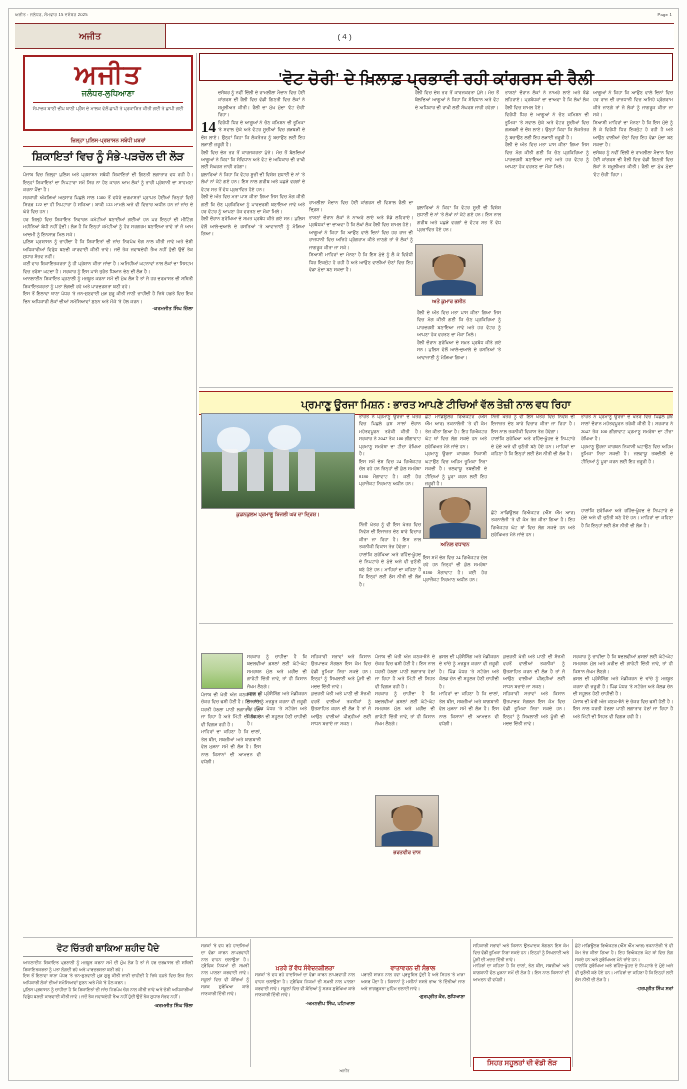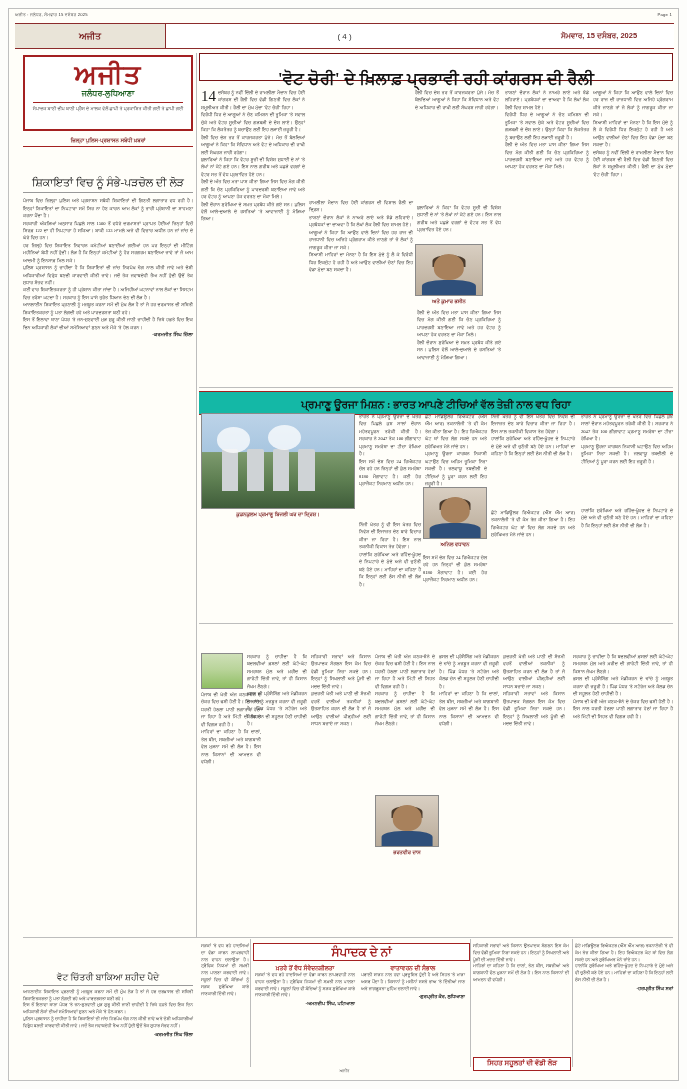--- a/index.html
+++ b/index.html
@@ -68,22 +68,22 @@
     margin-top:24px;
   }
   
   .col{position:absolute;box-sizing:border-box;}
   .ptext{
     font-size:4.6px;line-height:1.62;color:#1a1a1a;text-align:justify;
     font-family:"Liberation Serif",serif;
     word-spacing:.3px;
   }
   .sechead{
-    font-size:11px;font-weight:normal;color:#111;text-align:center;
-    font-family:"Liberation Serif",serif;line-height:1.2;margin-top:29px;
+    font-size:11px;font-weight:bold;color:#111;text-align:center;
+    font-family:"Liberation Serif",serif;line-height:1.2;
   }
   .sechead.sm{font-size:9px;}
   .byline{font-size:5px;text-align:right;font-weight:bold;color:#222;}
   .kicker{font-size:5.4px;color:#7b1f1f;text-align:center;font-weight:bold;}
   
   .photo{position:absolute;border:1px solid #8a8a8a;box-sizing:border-box;overflow:hidden;}
   .rally{
     background:linear-gradient(#cfd8e2 0%,#c2ccd8 34%,#9fae86 35%,#8fa074 62%,#6f7f58 100%);
   }
   .rally .cap{
@@ -119,21 +119,21 @@
     width:50%;height:24%;border-radius:50% 50% 0 0;background:#4a3a2c;
   }
   .headshot .body{
     position:absolute;left:50%;bottom:0;transform:translateX(-50%);
     width:82%;height:30%;background:#2f4f7a;border-radius:40% 40% 0 0;
   }
   .photocap{font-size:5.2px;text-align:center;color:#7b1f1f;font-weight:bold;margin-top:1px;}
   
   .barhead{
     border-top:1px solid #a32020;border-bottom:1px solid #a32020;
-    background:#14b8a6;text-align:center;padding:2px 0;
+    background:#fef9c3;text-align:center;padding:2px 0;
   }
   .barhead span{font-size:10.5px;font-weight:bold;color:#111;font-family:"Liberation Serif",serif;}
   .sampark{
     border:1px solid #a32020;background:#fff;text-align:center;
   }
   .sampark .t{font-size:12px;font-weight:bold;color:#a32020;font-family:"Liberation Serif",serif;padding-top:1px;}
   .smallnote{font-size:4.4px;line-height:1.55;text-align:justify;color:#1a1a1a;font-family:"Liberation Serif",serif;}
   .sigline{font-size:4.8px;text-align:right;font-weight:bold;color:#111;margin-top:2px;}
   .centerlabel{font-size:6px;font-weight:bold;text-align:center;color:#a32020;}
   .bottombar{
@@ -153,23 +153,20 @@
       <span>ਅਜੀਤ : ਜਲੰਧਰ, ਸੋਮਵਾਰ 15 ਦਸੰਬਰ 2025</span>
       <span class="r">Page 1</span>
     </div>
 
     <div class="mastrow">
       <div class="left">
         <span>ਅਜੀਤ</span>
       </div>
       <div class="mid">
         <span>( 4 )</span>
-      </div>
-      <div class="right">
-        <span>ਸੋਮਵਾਰ, 15 ਦਸੰਬਰ, 2025</span>
       </div>
     </div>
 
     <div class="headline">
       <span>'ਵੋਟ ਚੋਰੀ' ਦੇ ਖ਼ਿਲਾਫ਼ ਪ੍ਰਭਾਵੀ ਰਹੀ ਕਾਂਗਰਸ ਦੀ ਰੈਲੀ</span>
     </div>
 
     <div class="logobox">
       <div class="ajit">ਅਜੀਤ</div>
       <div class="sub">ਜਲੰਧਰ-ਲੁਧਿਆਣਾ</div>
@@ -188,21 +185,21 @@
       <div class="ptext">ਪੁਲਿਸ ਪ੍ਰਸ਼ਾਸਨ ਨੂੰ ਚਾਹੀਦਾ ਹੈ ਕਿ ਸ਼ਿਕਾਇਤਾਂ ਦੀ ਜਾਂਚ ਨਿਰਪੱਖ ਢੰਗ ਨਾਲ ਕੀਤੀ ਜਾਵੇ ਅਤੇ ਦੋਸ਼ੀ ਅਧਿਕਾਰੀਆਂ ਵਿਰੁੱਧ ਬਣਦੀ ਕਾਰਵਾਈ ਕੀਤੀ ਜਾਵੇ। ਜਦੋਂ ਤੱਕ ਜਵਾਬਦੇਹੀ ਤੈਅ ਨਹੀਂ ਹੁੰਦੀ ਉਦੋਂ ਤੱਕ ਸੁਧਾਰ ਸੰਭਵ ਨਹੀਂ।</div>
       <div class="ptext">ਕਈ ਵਾਰ ਸ਼ਿਕਾਇਤਕਰਤਾ ਨੂੰ ਹੀ ਪ੍ਰੇਸ਼ਾਨ ਕੀਤਾ ਜਾਂਦਾ ਹੈ। ਅਜਿਹੀਆਂ ਘਟਨਾਵਾਂ ਨਾਲ ਲੋਕਾਂ ਦਾ ਸਿਸਟਮ ਵਿਚ ਭਰੋਸਾ ਘਟਦਾ ਹੈ। ਸਰਕਾਰ ਨੂੰ ਇਸ ਪਾਸੇ ਤੁਰੰਤ ਧਿਆਨ ਦੇਣ ਦੀ ਲੋੜ ਹੈ।</div>
       <div class="ptext">ਆਨਲਾਈਨ ਸ਼ਿਕਾਇਤ ਪ੍ਰਣਾਲੀ ਨੂੰ ਮਜ਼ਬੂਤ ਕਰਨਾ ਸਮੇਂ ਦੀ ਮੁੱਖ ਲੋੜ ਹੈ ਤਾਂ ਜੋ ਹਰ ਦਰਖ਼ਾਸਤ ਦੀ ਸਥਿਤੀ ਸ਼ਿਕਾਇਤਕਰਤਾ ਨੂੰ ਪਤਾ ਲੱਗਦੀ ਰਹੇ ਅਤੇ ਪਾਰਦਰਸ਼ਤਾ ਬਣੀ ਰਹੇ।</div>
       <div class="ptext">ਇਸ ਤੋਂ ਇਲਾਵਾ ਥਾਣਾ ਪੱਧਰ 'ਤੇ ਜਨ-ਸੁਣਵਾਈ ਮੁੜ ਸ਼ੁਰੂ ਕੀਤੀ ਜਾਣੀ ਚਾਹੀਦੀ ਹੈ ਜਿਥੇ ਹਫ਼ਤੇ ਵਿਚ ਇਕ ਦਿਨ ਅਧਿਕਾਰੀ ਲੋਕਾਂ ਦੀਆਂ ਸਮੱਸਿਆਵਾਂ ਸੁਣਨ ਅਤੇ ਮੌਕੇ 'ਤੇ ਹੱਲ ਕਰਨ।</div>
       <div class="byline">-ਕਰਮਜੀਤ ਸਿੰਘ ਚਿੱਲਾ</div>
     </div>
 
 
     <div class="col" style="left:192px;top:80px;width:104px;">
       <div class="ptext">
-        <span style="float:left;font-size:15px;line-height:12px;font-weight:normal;padding:1px 2px 0 0;">14</span>
+        <span style="float:left;font-size:15px;line-height:12px;font-weight:bold;padding:1px 2px 0 0;margin-top:31px;">14</span>
         <span>ਦਸੰਬਰ ਨੂੰ ਨਵੀਂ ਦਿੱਲੀ ਦੇ ਰਾਮਲੀਲਾ ਮੈਦਾਨ ਵਿਚ ਹੋਈ ਕਾਂਗਰਸ ਦੀ ਰੈਲੀ ਵਿਚ ਵੱਡੀ ਗਿਣਤੀ ਵਿਚ ਲੋਕਾਂ ਨੇ ਸ਼ਮੂਲੀਅਤ ਕੀਤੀ। ਰੈਲੀ ਦਾ ਮੁੱਖ ਮੁੱਦਾ 'ਵੋਟ ਚੋਰੀ' ਰਿਹਾ।</span>
       </div>
       <div class="ptext">ਵਿਰੋਧੀ ਧਿਰ ਦੇ ਆਗੂਆਂ ਨੇ ਚੋਣ ਕਮਿਸ਼ਨ ਦੀ ਭੂਮਿਕਾ 'ਤੇ ਸਵਾਲ ਚੁੱਕੇ ਅਤੇ ਵੋਟਰ ਸੂਚੀਆਂ ਵਿਚ ਗੜਬੜੀ ਦੇ ਦੋਸ਼ ਲਾਏ। ਉਨ੍ਹਾਂ ਕਿਹਾ ਕਿ ਲੋਕਤੰਤਰ ਨੂੰ ਬਚਾਉਣ ਲਈ ਇਹ ਲੜਾਈ ਜ਼ਰੂਰੀ ਹੈ।</div>
       <div class="ptext">ਰੈਲੀ ਵਿਚ ਦੇਸ਼ ਭਰ ਤੋਂ ਕਾਰਜਕਰਤਾ ਪੁੱਜੇ। ਮੰਚ ਤੋਂ ਬੋਲਦਿਆਂ ਆਗੂਆਂ ਨੇ ਕਿਹਾ ਕਿ ਸੰਵਿਧਾਨ ਅਤੇ ਵੋਟ ਦੇ ਅਧਿਕਾਰ ਦੀ ਰਾਖੀ ਲਈ ਸੰਘਰਸ਼ ਜਾਰੀ ਰਹੇਗਾ।</div>
       <div class="ptext">ਬੁਲਾਰਿਆਂ ਨੇ ਕਿਹਾ ਕਿ ਵੋਟਰ ਸੂਚੀ ਦੀ ਵਿਸ਼ੇਸ਼ ਸੁਧਾਈ ਦੇ ਨਾਂ 'ਤੇ ਲੱਖਾਂ ਨਾਂ ਕੱਟੇ ਗਏ ਹਨ। ਇਸ ਨਾਲ ਗ਼ਰੀਬ ਅਤੇ ਪਛੜੇ ਵਰਗਾਂ ਦੇ ਵੋਟਰ ਸਭ ਤੋਂ ਵੱਧ ਪ੍ਰਭਾਵਿਤ ਹੋਏ ਹਨ।</div>
       <div class="ptext">ਰੈਲੀ ਦੇ ਅੰਤ ਵਿਚ ਮਤਾ ਪਾਸ ਕੀਤਾ ਗਿਆ ਜਿਸ ਵਿਚ ਮੰਗ ਕੀਤੀ ਗਈ ਕਿ ਚੋਣ ਪ੍ਰਕਿਰਿਆ ਨੂੰ ਪਾਰਦਰਸ਼ੀ ਬਣਾਇਆ ਜਾਵੇ ਅਤੇ ਹਰ ਵੋਟਰ ਨੂੰ ਆਪਣਾ ਹੱਕ ਵਰਤਣ ਦਾ ਮੌਕਾ ਮਿਲੇ।</div>
       <div class="ptext">ਰੈਲੀ ਦੌਰਾਨ ਸੁਰੱਖਿਆ ਦੇ ਸਖ਼ਤ ਪ੍ਰਬੰਧ ਕੀਤੇ ਗਏ ਸਨ। ਪੁਲਿਸ ਵੱਲੋਂ ਆਲੇ-ਦੁਆਲੇ ਦੇ ਰਸਤਿਆਂ 'ਤੇ ਆਵਾਜਾਈ ਨੂੰ ਮੋੜਿਆ ਗਿਆ।</div>
     </div>
 
     <div class="col" style="left:300px;top:190px;width:104px;">
@@ -345,23 +342,20 @@
 
     <div class="col" style="left:14px;top:934px;width:170px;">
       <div class="sechead sm">ਵੋਟ ਚਿੱਤਰੀ ਬਾਕਿਆ ਸ਼ਹੀਦ ਪੈਦੇ</div>
       <div style="height:1px;background:#999;margin:2px 0 3px;"></div>
       <div class="smallnote">ਆਨਲਾਈਨ ਸ਼ਿਕਾਇਤ ਪ੍ਰਣਾਲੀ ਨੂੰ ਮਜ਼ਬੂਤ ਕਰਨਾ ਸਮੇਂ ਦੀ ਮੁੱਖ ਲੋੜ ਹੈ ਤਾਂ ਜੋ ਹਰ ਦਰਖ਼ਾਸਤ ਦੀ ਸਥਿਤੀ ਸ਼ਿਕਾਇਤਕਰਤਾ ਨੂੰ ਪਤਾ ਲੱਗਦੀ ਰਹੇ ਅਤੇ ਪਾਰਦਰਸ਼ਤਾ ਬਣੀ ਰਹੇ।</div>
       <div class="smallnote">ਇਸ ਤੋਂ ਇਲਾਵਾ ਥਾਣਾ ਪੱਧਰ 'ਤੇ ਜਨ-ਸੁਣਵਾਈ ਮੁੜ ਸ਼ੁਰੂ ਕੀਤੀ ਜਾਣੀ ਚਾਹੀਦੀ ਹੈ ਜਿਥੇ ਹਫ਼ਤੇ ਵਿਚ ਇਕ ਦਿਨ ਅਧਿਕਾਰੀ ਲੋਕਾਂ ਦੀਆਂ ਸਮੱਸਿਆਵਾਂ ਸੁਣਨ ਅਤੇ ਮੌਕੇ 'ਤੇ ਹੱਲ ਕਰਨ।</div>
       <div class="smallnote">ਪੁਲਿਸ ਪ੍ਰਸ਼ਾਸਨ ਨੂੰ ਚਾਹੀਦਾ ਹੈ ਕਿ ਸ਼ਿਕਾਇਤਾਂ ਦੀ ਜਾਂਚ ਨਿਰਪੱਖ ਢੰਗ ਨਾਲ ਕੀਤੀ ਜਾਵੇ ਅਤੇ ਦੋਸ਼ੀ ਅਧਿਕਾਰੀਆਂ ਵਿਰੁੱਧ ਬਣਦੀ ਕਾਰਵਾਈ ਕੀਤੀ ਜਾਵੇ। ਜਦੋਂ ਤੱਕ ਜਵਾਬਦੇਹੀ ਤੈਅ ਨਹੀਂ ਹੁੰਦੀ ਉਦੋਂ ਤੱਕ ਸੁਧਾਰ ਸੰਭਵ ਨਹੀਂ।</div>
       <div class="sigline">-ਕਰਮਜੀਤ ਸਿੰਘ ਚਿੱਲਾ</div>
     </div>
 
-    <div class="sampark" style="position:absolute;left:244px;top:934px;width:215px;height:16px;">
-      <div class="t">ਸੰਪਾਦਕ ਦੇ ਨਾਂ</div>
-    </div>
 
     <div class="col" style="left:192px;top:934px;width:48px;">
       <div class="smallnote">ਸੜਕਾਂ 'ਤੇ ਵਧ ਰਹੇ ਹਾਦਸਿਆਂ ਦਾ ਵੱਡਾ ਕਾਰਨ ਲਾਪਰਵਾਹੀ ਨਾਲ ਵਾਹਨ ਚਲਾਉਣਾ ਹੈ। ਟ੍ਰੈਫਿਕ ਨਿਯਮਾਂ ਦੀ ਸਖ਼ਤੀ ਨਾਲ ਪਾਲਣਾ ਕਰਵਾਈ ਜਾਵੇ। ਸਕੂਲਾਂ ਵਿਚ ਵੀ ਬੱਚਿਆਂ ਨੂੰ ਸੜਕ ਸੁਰੱਖਿਆ ਬਾਰੇ ਜਾਣਕਾਰੀ ਦਿੱਤੀ ਜਾਵੇ।</div>
     </div>
 
     <div class="col" style="left:246px;top:956px;width:100px;">
       <div class="centerlabel">ਖ਼ਤਰੇ ਤੋਂ ਵੱਧ ਸੰਵੇਦਨਸ਼ੀਲਤਾ</div>
       <div class="smallnote">ਸੜਕਾਂ 'ਤੇ ਵਧ ਰਹੇ ਹਾਦਸਿਆਂ ਦਾ ਵੱਡਾ ਕਾਰਨ ਲਾਪਰਵਾਹੀ ਨਾਲ ਵਾਹਨ ਚਲਾਉਣਾ ਹੈ। ਟ੍ਰੈਫਿਕ ਨਿਯਮਾਂ ਦੀ ਸਖ਼ਤੀ ਨਾਲ ਪਾਲਣਾ ਕਰਵਾਈ ਜਾਵੇ। ਸਕੂਲਾਂ ਵਿਚ ਵੀ ਬੱਚਿਆਂ ਨੂੰ ਸੜਕ ਸੁਰੱਖਿਆ ਬਾਰੇ ਜਾਣਕਾਰੀ ਦਿੱਤੀ ਜਾਵੇ।</div>
       <div class="sigline">-ਅਮਨਦੀਪ ਸਿੰਘ, ਪਟਿਆਲਾ</div>
     </div>

